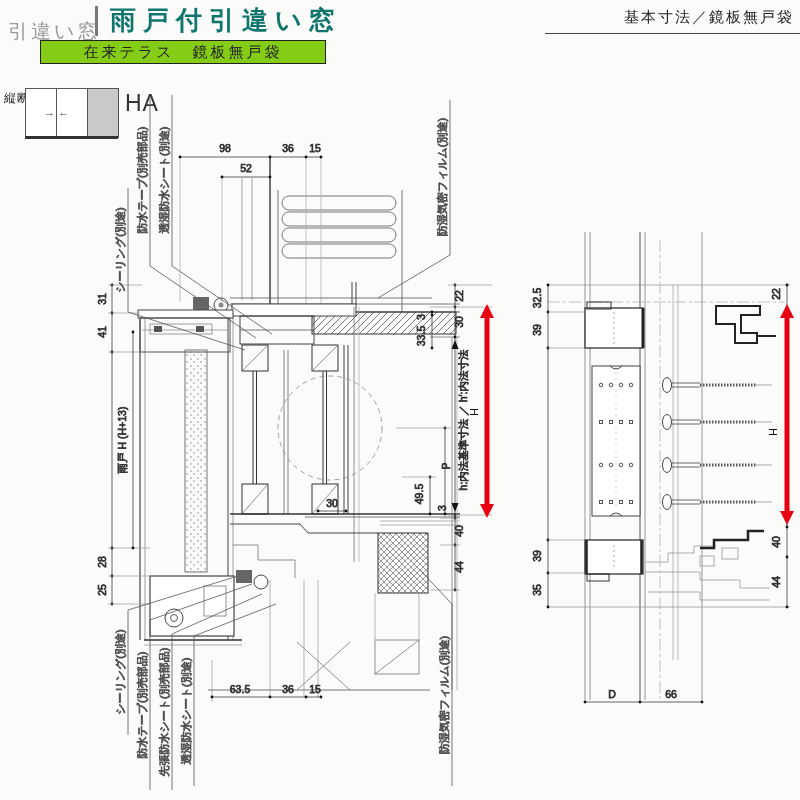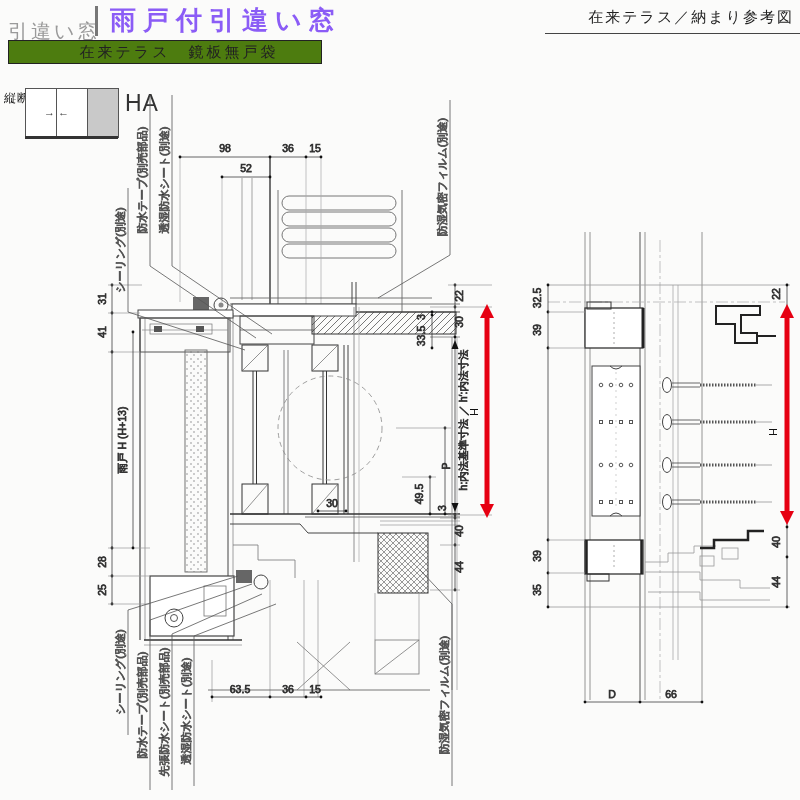--- a/index.html
+++ b/index.html
@@ -1,42 +1,42 @@
 <!DOCTYPE html>
 <html><head>
 <meta charset="utf-8">
 <style>
   html,body{margin:0;padding:0;background:#fbfbfa;width:800px;height:800px;overflow:hidden;}
   body{font-family:"Liberation Sans","DejaVu Sans",sans-serif;color:#222;position:relative;}
   .hdr-category{position:absolute;left:8px;top:18px;font-size:20px;letter-spacing:3px;color:#9a9a9a;}
   .hdr-divider{position:absolute;left:95px;top:6px;width:3px;height:30px;background:#777;}
-  .hdr-title{position:absolute;left:110px;top:3px;font-size:26px;font-weight:bold;letter-spacing:7px;color:#8b5cf6;}
+  .hdr-title{position:absolute;left:110px;top:3px;font-size:26px;font-weight:bold;letter-spacing:7px;color:#0f766e;}
   .hdr-doc{position:absolute;right:6px;top:8px;font-size:15px;letter-spacing:2px;color:#222;}
   .hdr-doc-rule{position:absolute;right:0;top:33px;width:255px;height:1px;background:#444;}
-  .subtitle-box{position:absolute;left:8px;top:40px;width:284px;height:22px;border:1px solid #222;
-    text-align:center;line-height:22px;font-size:15px;letter-spacing:3px;color:#222;background:#4d7c0f;padding-left:28px;}
+  .subtitle-box{position:absolute;left:40px;top:40px;width:284px;height:22px;border:1px solid #222;
+    text-align:center;line-height:22px;font-size:15px;letter-spacing:3px;color:#222;background:#84cc16;}
   .view-label{position:absolute;left:4px;top:70px;font-size:12px;letter-spacing:1px;color:#111;margin-top:20px;}
   .ha-icon{position:absolute;left:25px;top:88px;width:92px;height:48px;border:1px solid #555;display:flex;background:#fff;}
   .ha-icon .cell{flex:1;border-right:1px solid #555;position:relative;font-size:11px;color:#333;}
   .ha-icon .cell:last-child{border-right:none;background:#c9c9c9;}
   .ha-icon .arr{position:absolute;top:50%;transform:translateY(-55%);}
   .ha-icon .arr.r{right:1px;} .ha-icon .arr.l{left:1px;}
   .ha-base{position:absolute;left:25px;top:136px;width:93px;height:3px;background:#333;}
   .ha-label{position:absolute;left:125px;top:90px;font-size:23px;color:#333;letter-spacing:1px;}
   svg{position:absolute;left:0;top:0;}
   text{font-family:"Liberation Sans","DejaVu Sans",sans-serif;fill:#111;}
   .dim{font-size:10.5px;} .callout{font-size:11px;}
 </style>
 </head>
 <body>
 
 <div class="hdr-category">引違い窓</div>
 <div class="hdr-divider"></div>
 <div class="hdr-title">雨戸付引違い窓</div>
-<div class="hdr-doc">在来テラス／納まり参考図</div>
+<div class="hdr-doc">基本寸法／鏡板無戸袋</div>
 <div class="hdr-doc-rule"></div>
 <div class="subtitle-box">在来テラス　鏡板無戸袋</div>
 <div class="view-label">縦断面図</div>
 
 <div class="ha-icon">
   <div class="cell">
       <span class="arr r">→</span>
     </div>
   <div class="cell">
       <span class="arr l">←</span>

